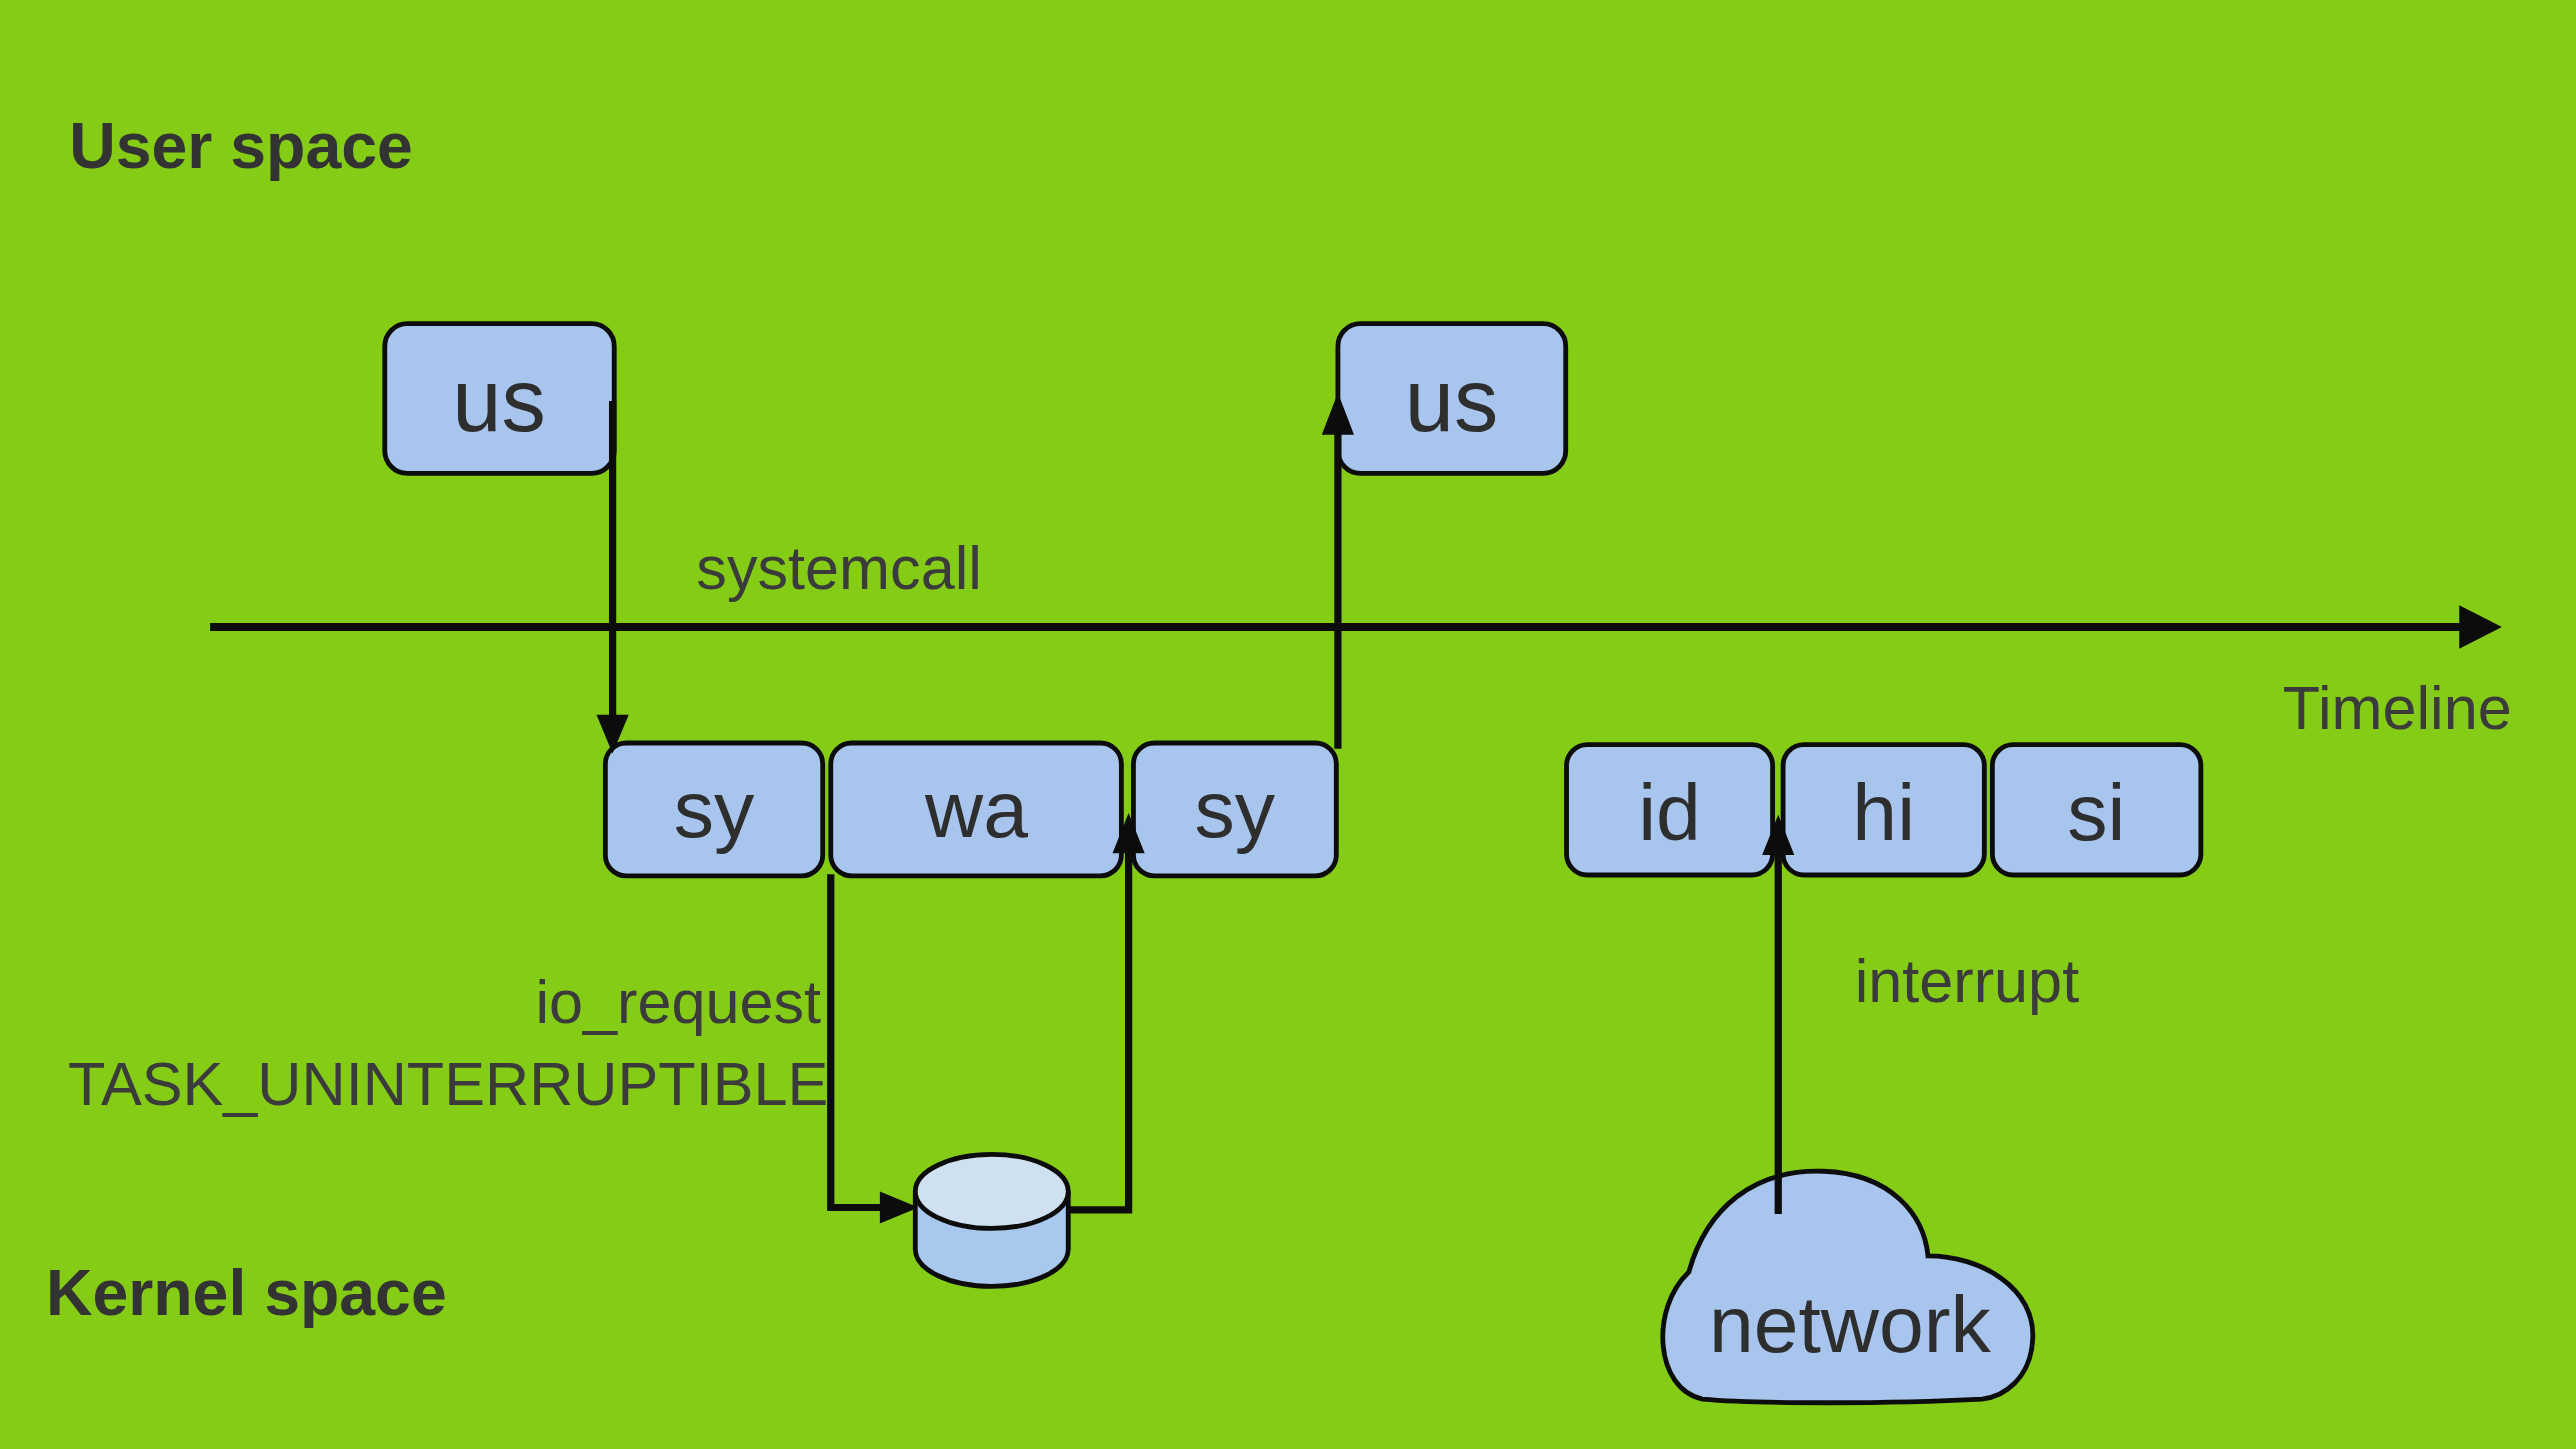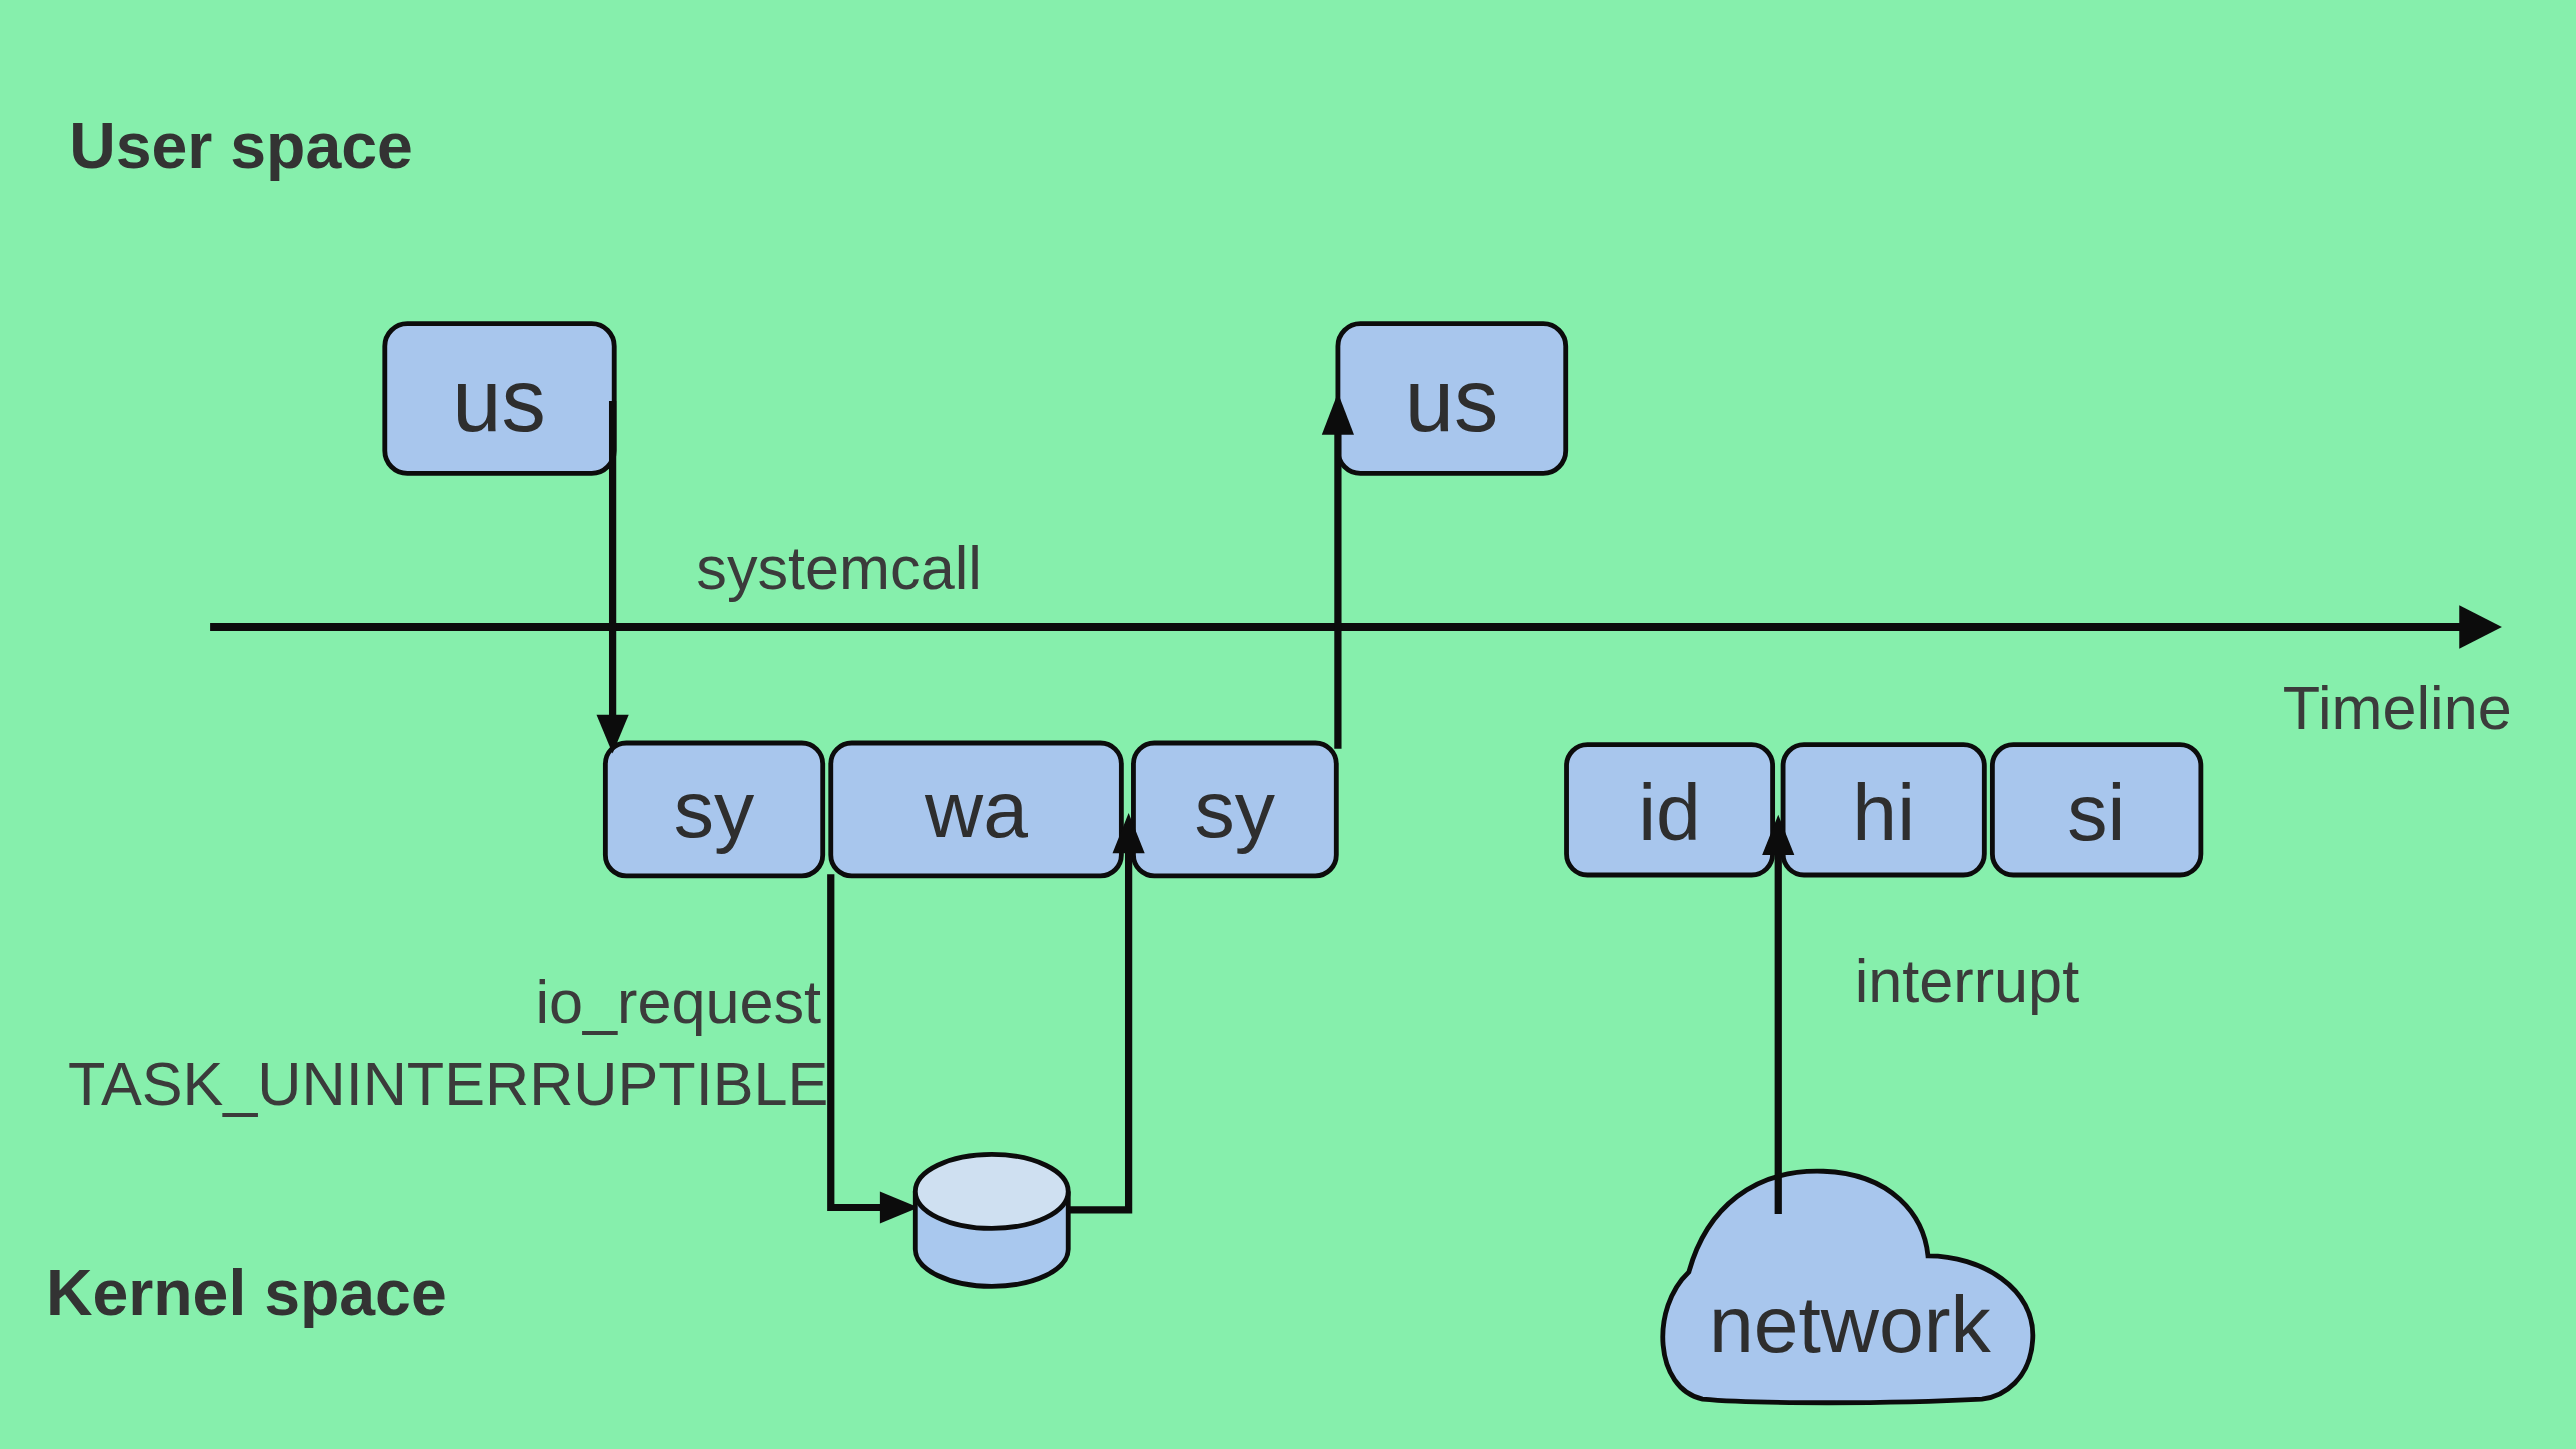--- a/index.html
+++ b/index.html
@@ -1,20 +1,20 @@
 <!DOCTYPE html>
 <html style="font-size:13px"><head>
 <meta charset="utf-8">
 <style>
   html, body { margin: 0; padding: 0; background: #eef2fa; }
   .stage {
     position: relative;
     width: 2576px;
     height: 1449px;
-    background: #86efac;
+    background: #84cc16;
     font-family: "Liberation Sans", sans-serif;
     overflow: hidden;
   }
   svg { display: block; }
   .hdr     { font-size: 80px;  font-weight: bold; fill: #333333; }
   .lbl     { font-size: 76px;  fill: #3b3b3b; }
   .boxlbl  { font-size: 100px; fill: #2e2e2e; }
   .uslbl   { font-size: 110px; fill: #2e2e2e; }
   .netlbl  { font-size: 100px; fill: #2e2e2e; }
   .shape   { stroke: #0c0c0c; stroke-width: 6; }

